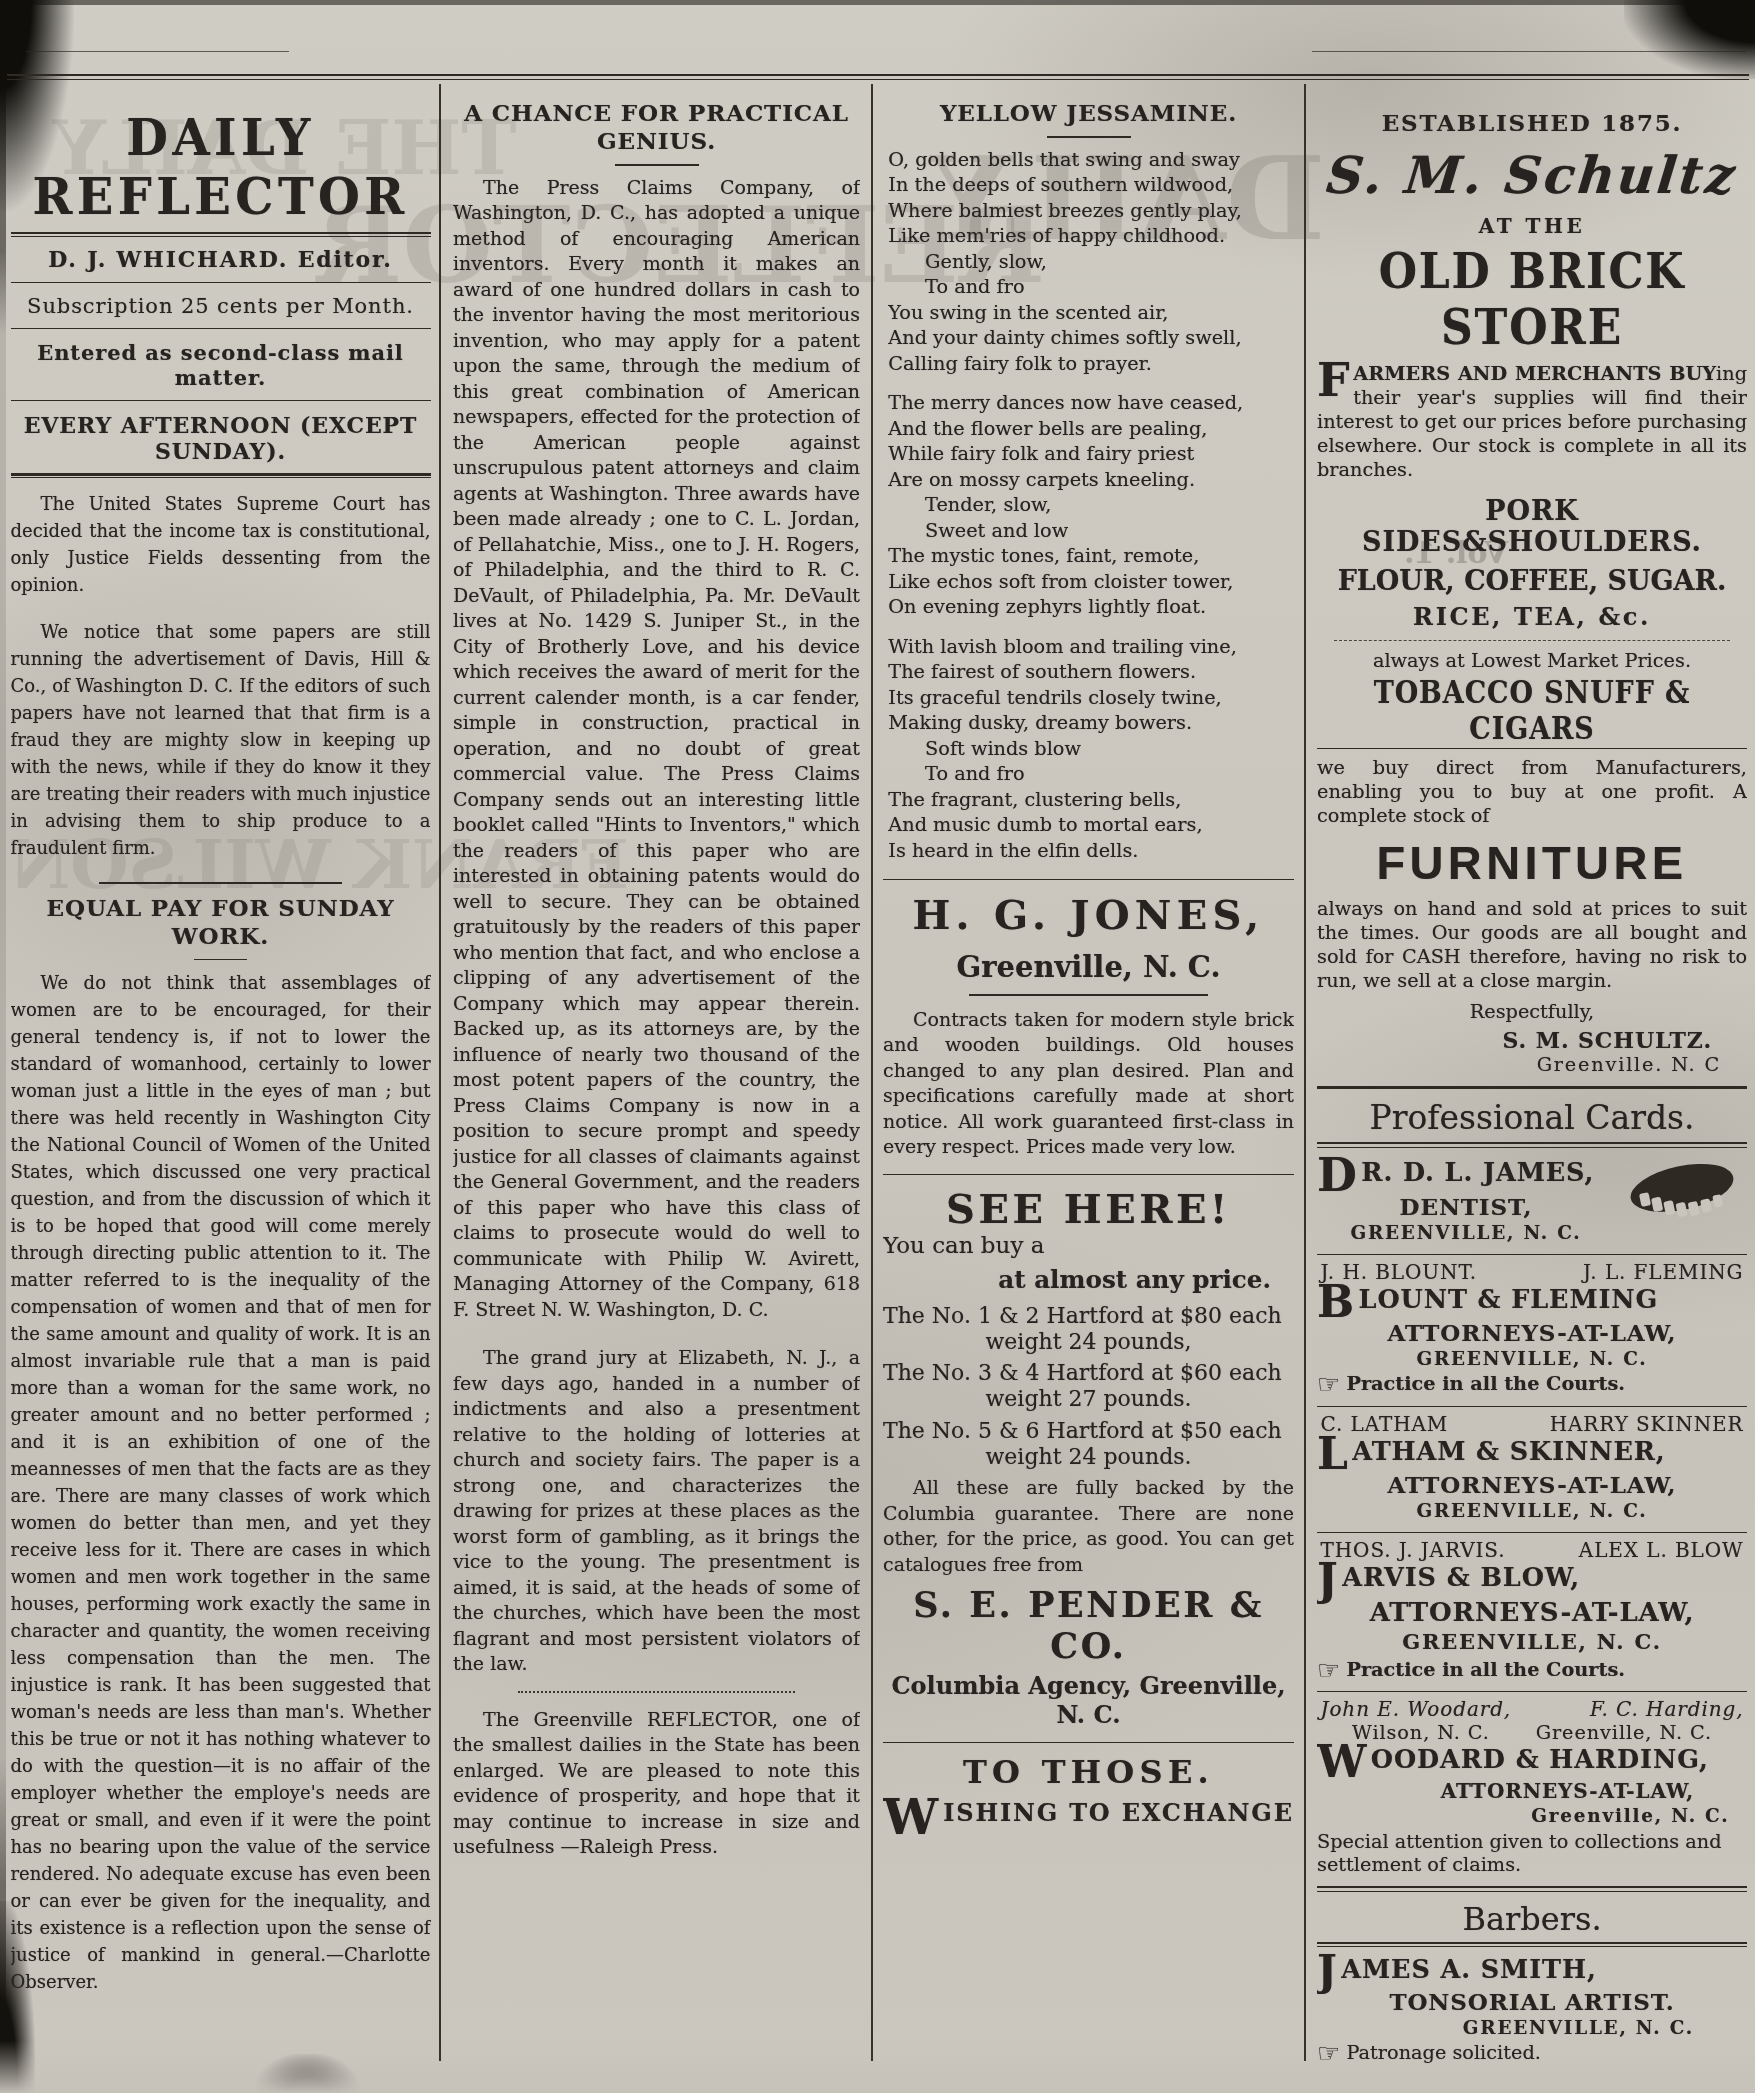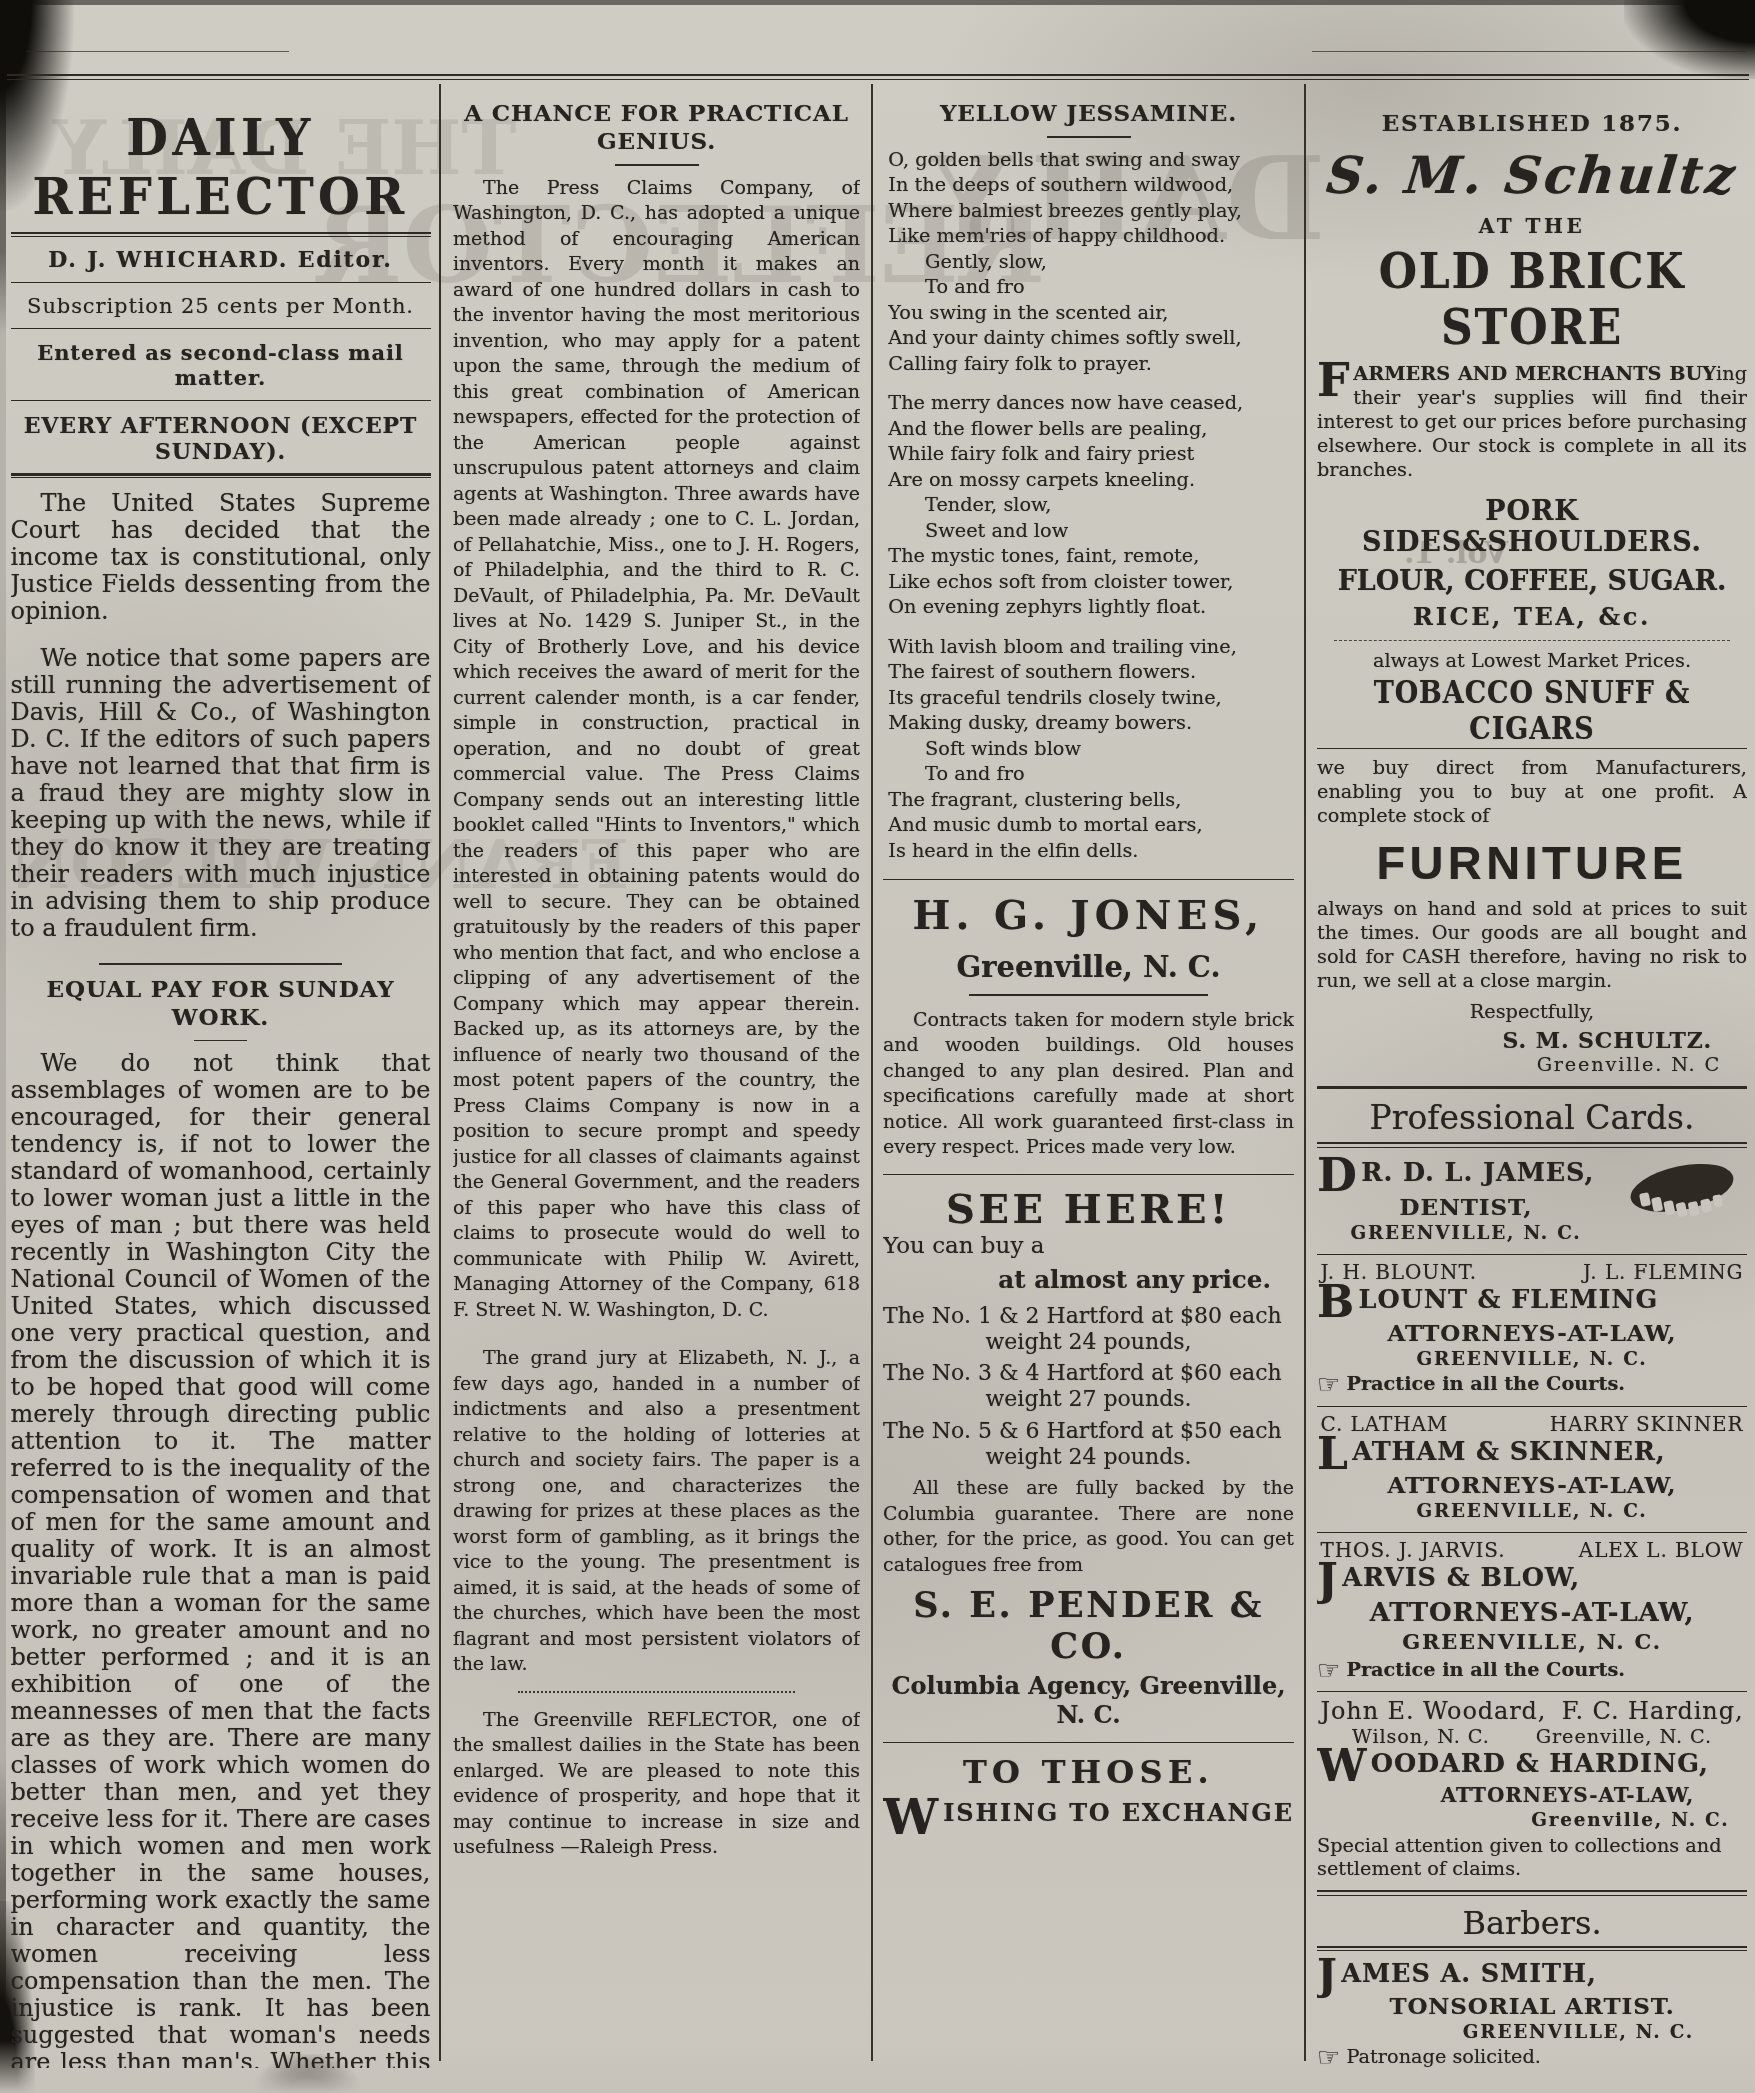--- a/index.html
+++ b/index.html
@@ -24,21 +24,21 @@
   
   .toprule{position:absolute;left:7px;right:7px;top:74px;border-top:2.6px solid #2e2a23;border-bottom:0.9px solid #2e2a23;height:6.1px;}
   .pre-toprule-l{position:absolute;left:26px;width:263px;top:51px;border-top:1.8px solid rgba(46,42,35,.7);}
   .pre-toprule-r{position:absolute;left:1312px;right:10.5px;top:51px;border-top:1.8px solid rgba(46,42,35,.7);}
   .vdiv{position:absolute;top:84px;bottom:33px;width:1.8px;background:#36322a;}
   .col{position:absolute;top:95px;bottom:26px;overflow:hidden;}
   #col1{left:10.5px;width:420px;}
   #col2{left:453px;width:407px;}
   #col3{left:883px;width:411px;}
   #col4{left:1317px;width:430px;} .b{font-weight:bold;}
-  .body1{font-size:24px;line-height:27px;text-align:justify;}
+  .body1{font-size:18px;line-height:27px;text-align:justify;}
   .body2{font-size:19px;line-height:25.5px;text-align:justify;}
   .ind{text-indent:30px;}
   p{margin:0;}
   .rule{border-top:1.8px solid #2e2a23;margin:10.5px auto;}
   .rule.short{width:58%;}
   .rule.thick{border-top:3.5px solid #2e2a23;}
   .drule{height:5.3px;border-top:2.6px solid #2e2a23;border-bottom:0.9px solid #2e2a23;margin:8.8px auto;}
   .dash{width:84px;border-top:2.6px solid #2e2a23;margin:8.8px auto;}
   .dots{width:68%;border-top:2.6px dotted #3a352d;margin:14px auto;}
   .wavy{width:92%;border-top:1.8px dashed #4a443a;margin:8.8px auto;}
@@ -295,21 +295,21 @@
           <span>ALEX L. BLOW</span>
         </div>
       <div class="card-name"><span class="dropcap" style="font-size:44px;">J</span><span>ARVIS &amp; BLOW,</span></div>
       <div class="card-sub" style="clear:both;font-size:26px;">ATTORNEYS-AT-LAW,</div>
       <div class="card-city" style="font-size:21px;">GREENVILLE, N. C.</div>
       <div class="card-note"><span class="hand">☞</span> <span class="b">Practice in all the Courts.</span></div>
     </div>
     <div class="rule" style="margin:10.5px auto 5.3px;"></div>
 
     <div class="card">
-      <div class="card-names" style="font-weight:normal;font-size:24px;">
+      <div class="card-names" style="font-weight:normal;font-size:20px;font-style:italic;">
           <span>John E. Woodard,</span>
           <span>F. C. Harding,</span>
         </div>
       <div class="card-names" style="font-weight:normal;font-size:19.3px;padding:0 35px;">
           <span>Wilson, N. C.</span>
           <span>Greenville, N. C.</span>
         </div>
       <div class="card-name"><span class="dropcap" style="font-size:44px;">W</span><span>OODARD &amp; HARDING,</span></div>
       <div class="card-sub" style="clear:both;font-size:20px;text-align:right;padding-right:53px;">ATTORNEYS-AT-LAW,</div>
       <div class="card-city" style="text-align:right;padding-right:17.6px;">Greenville, N. C.</div>

